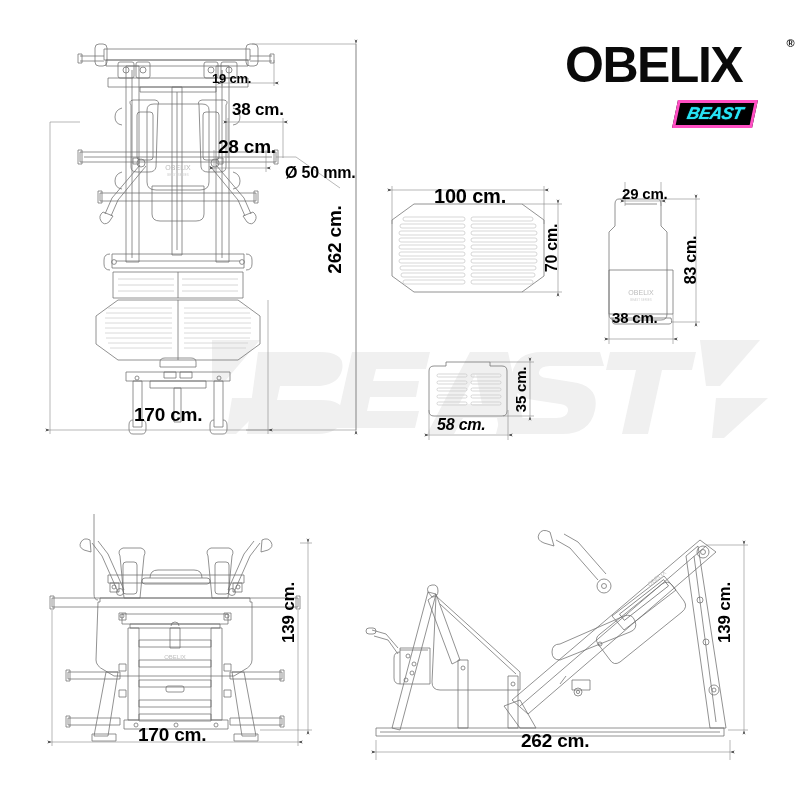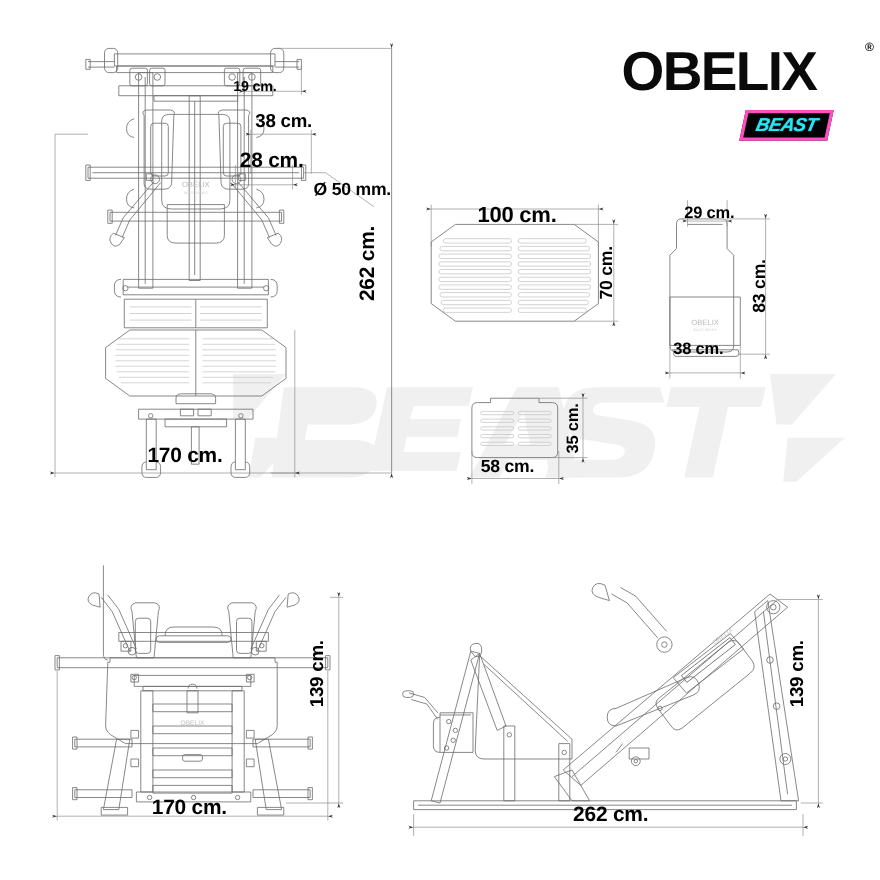--- a/index.html
+++ b/index.html
@@ -514,21 +514,21 @@
   <div class="dim" style="left:134px;top:405px;font-size:19px;">170 cm.</div>
 
   <div class="dim" style="left:434px;top:186px;font-size:20px;">100 cm.</div>
   <div class="dim rot" style="left:528px;top:240px;font-size:16px;transform:rotate(-90deg);">70 cm.</div>
 
   <div class="dim" style="left:622px;top:186px;font-size:15px;">29 cm.</div>
   <div class="dim rot" style="left:667px;top:252px;font-size:16px;transform:rotate(-90deg);">83 cm.</div>
   <div class="dim" style="left:612px;top:310px;font-size:15px;">38 cm.</div>
 
   <div class="dim rot" style="left:498px;top:382px;font-size:15px;transform:rotate(-90deg);">35 cm.</div>
-  <div class="dim" style="left:437px;top:417px;font-size:16px;">58 cm.</div>
+  <div class="dim" style="left:437px;top:417px;font-size:16px;font-style:italic;">58 cm.</div>
 
   <div class="dim rot" style="left:258px;top:604px;font-size:17px;transform:rotate(-90deg);">139 cm.</div>
   <div class="dim" style="left:138px;top:725px;font-size:19px;">170 cm.</div>
 
   <div class="dim rot" style="left:694px;top:604px;font-size:17px;transform:rotate(-90deg);">139 cm.</div>
   <div class="dim" style="left:521px;top:731px;font-size:19px;">262 cm.</div>
 
   <div id="brand">
     <div id="wordmark">
       <span>OBELIX</span>

